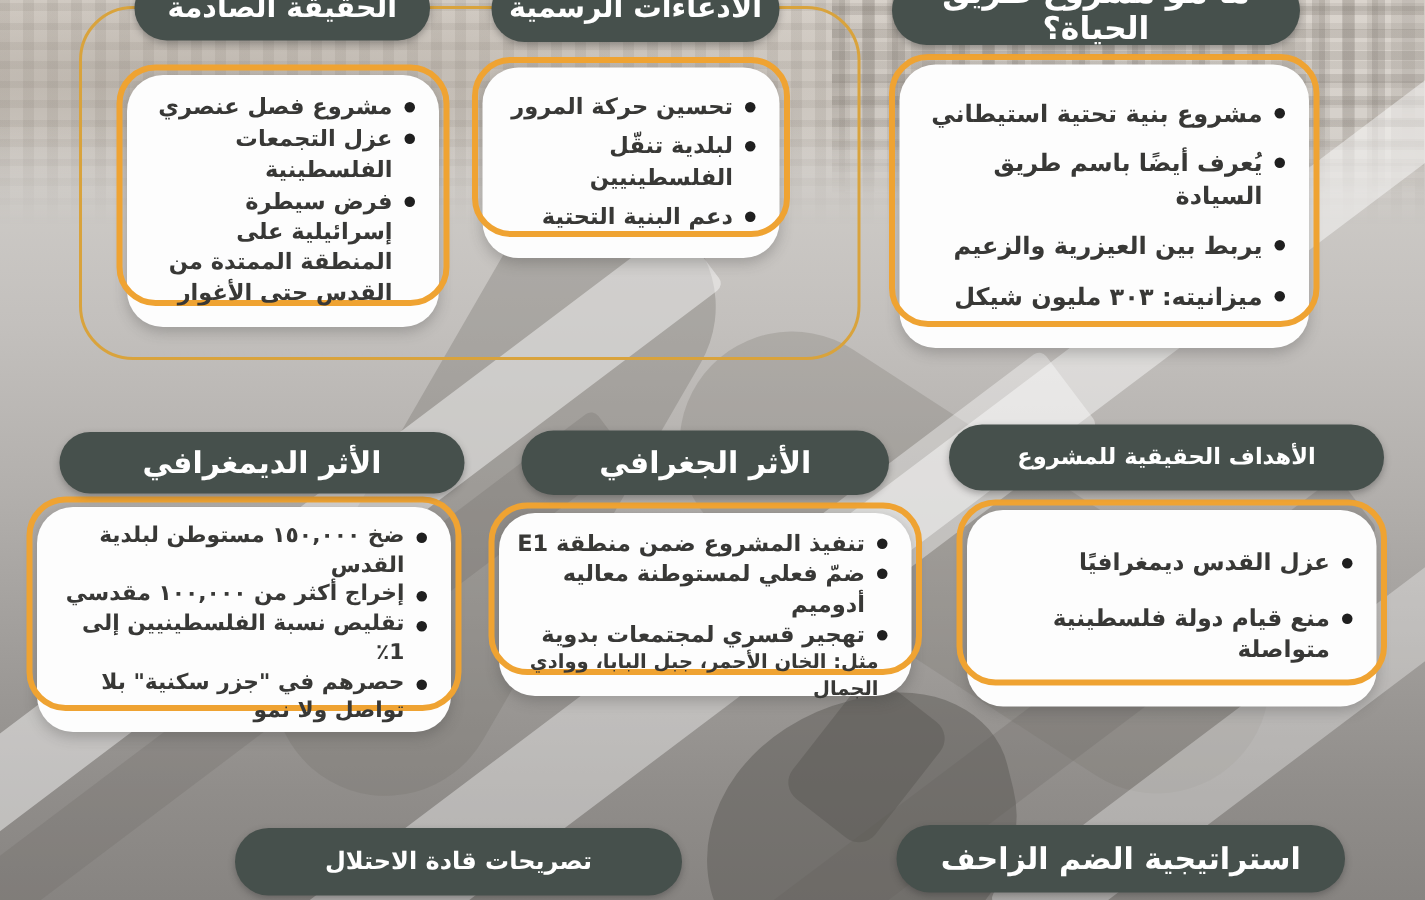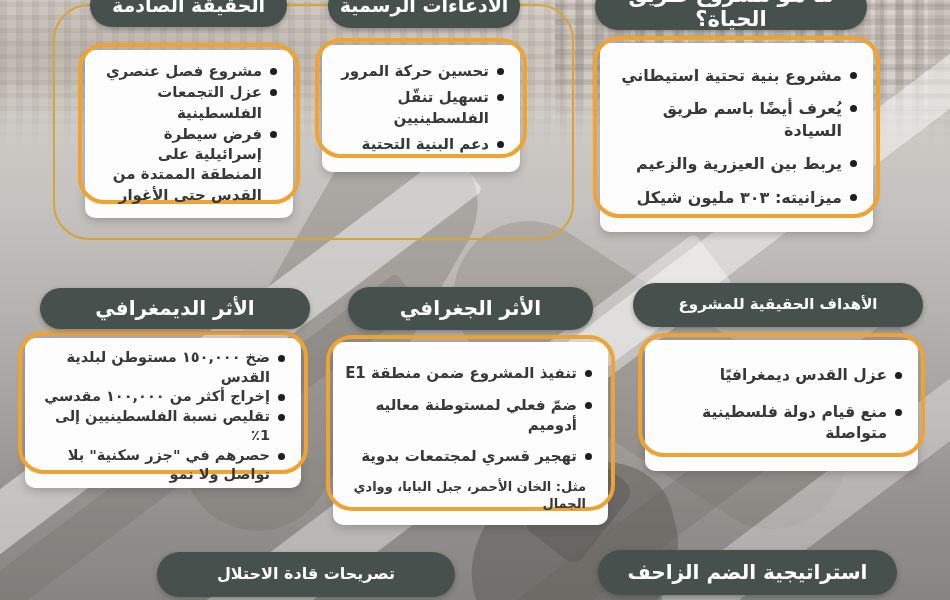--- a/index.html
+++ b/index.html
@@ -50,21 +50,21 @@
     border:2.5px solid #d9a33c;border-radius:36px;background:transparent;
   }
   
   .pill{
     position:absolute;z-index:3;display:flex;align-items:center;justify-content:center;
     background:#46504c;color:#ffffff;font-weight:700;border-radius:26px;
     box-shadow:0 2px 5px rgba(40,40,40,.35);text-align:center;line-height:1.15;
   }
   
   .card{
-    position:absolute;z-index:2;background:#fdfdfd;border-radius:10px;
+    position:absolute;z-index:2;background:#fdfdfd;border-radius:24px;
     box-shadow:0 3px 9px rgba(55,55,55,.28);
     display:flex;flex-direction:column;justify-content:space-evenly;
     padding:10px 16px 12px 12px;box-sizing:border-box;
   }
   .card::before{
     content:"";position:absolute;z-index:-1;
     top:-7px;right:-7px;left:-7px;bottom:14px;
     border:4.5px solid #efa332;border-radius:26px;
   }
   .card ul{list-style:none;margin:0;padding:0;display:flex;flex-direction:column;
@@ -129,21 +129,21 @@
     <span>الادعاءات الرسمية</span>
   </div>
   <div class="card" style="left:322px;top:45px;width:198px;height:127px;font-size:15px;">
     <ul>
       <li>
           <span class="dot"></span>
           <span class="bt">تحسين حركة المرور</span>
         </li>
       <li>
           <span class="dot"></span>
-          <span class="bt">تسهيل تنقّل الفلسطينيين</span>
+          <span class="bt">لبلدية تنقّل الفلسطينيين</span>
         </li>
       <li>
           <span class="dot"></span>
           <span class="bt">دعم البنية التحتية</span>
         </li>
     </ul>
   </div>
 
   <div class="pill" style="left:90px;top:-16px;width:197px;height:43px;font-size:19px;">
     <span>الحقيقة الصادمة</span>
@@ -177,21 +177,21 @@
       <li>
           <span class="dot"></span>
           <span class="bt">منع قيام دولة فلسطينية متواصلة</span>
         </li>
     </ul>
   </div>
 
   <div class="pill" style="left:348px;top:287px;width:245px;height:43px;font-size:20px;">
     <span>الأثر الجغرافي</span>
   </div>
-  <div class="card" style="left:333px;top:342px;width:275px;height:183px;font-size:15px;">
+  <div class="card" style="left:333px;top:342px;width:275px;height:122px;font-size:15px;">
     <ul>
       <li>
           <span class="dot"></span>
           <span class="bt">تنفيذ المشروع ضمن منطقة E1</span>
         </li>
       <li>
           <span class="dot"></span>
           <span class="bt">ضمّ فعلي لمستوطنة معاليه أدوميم</span>
         </li>
       <li>

